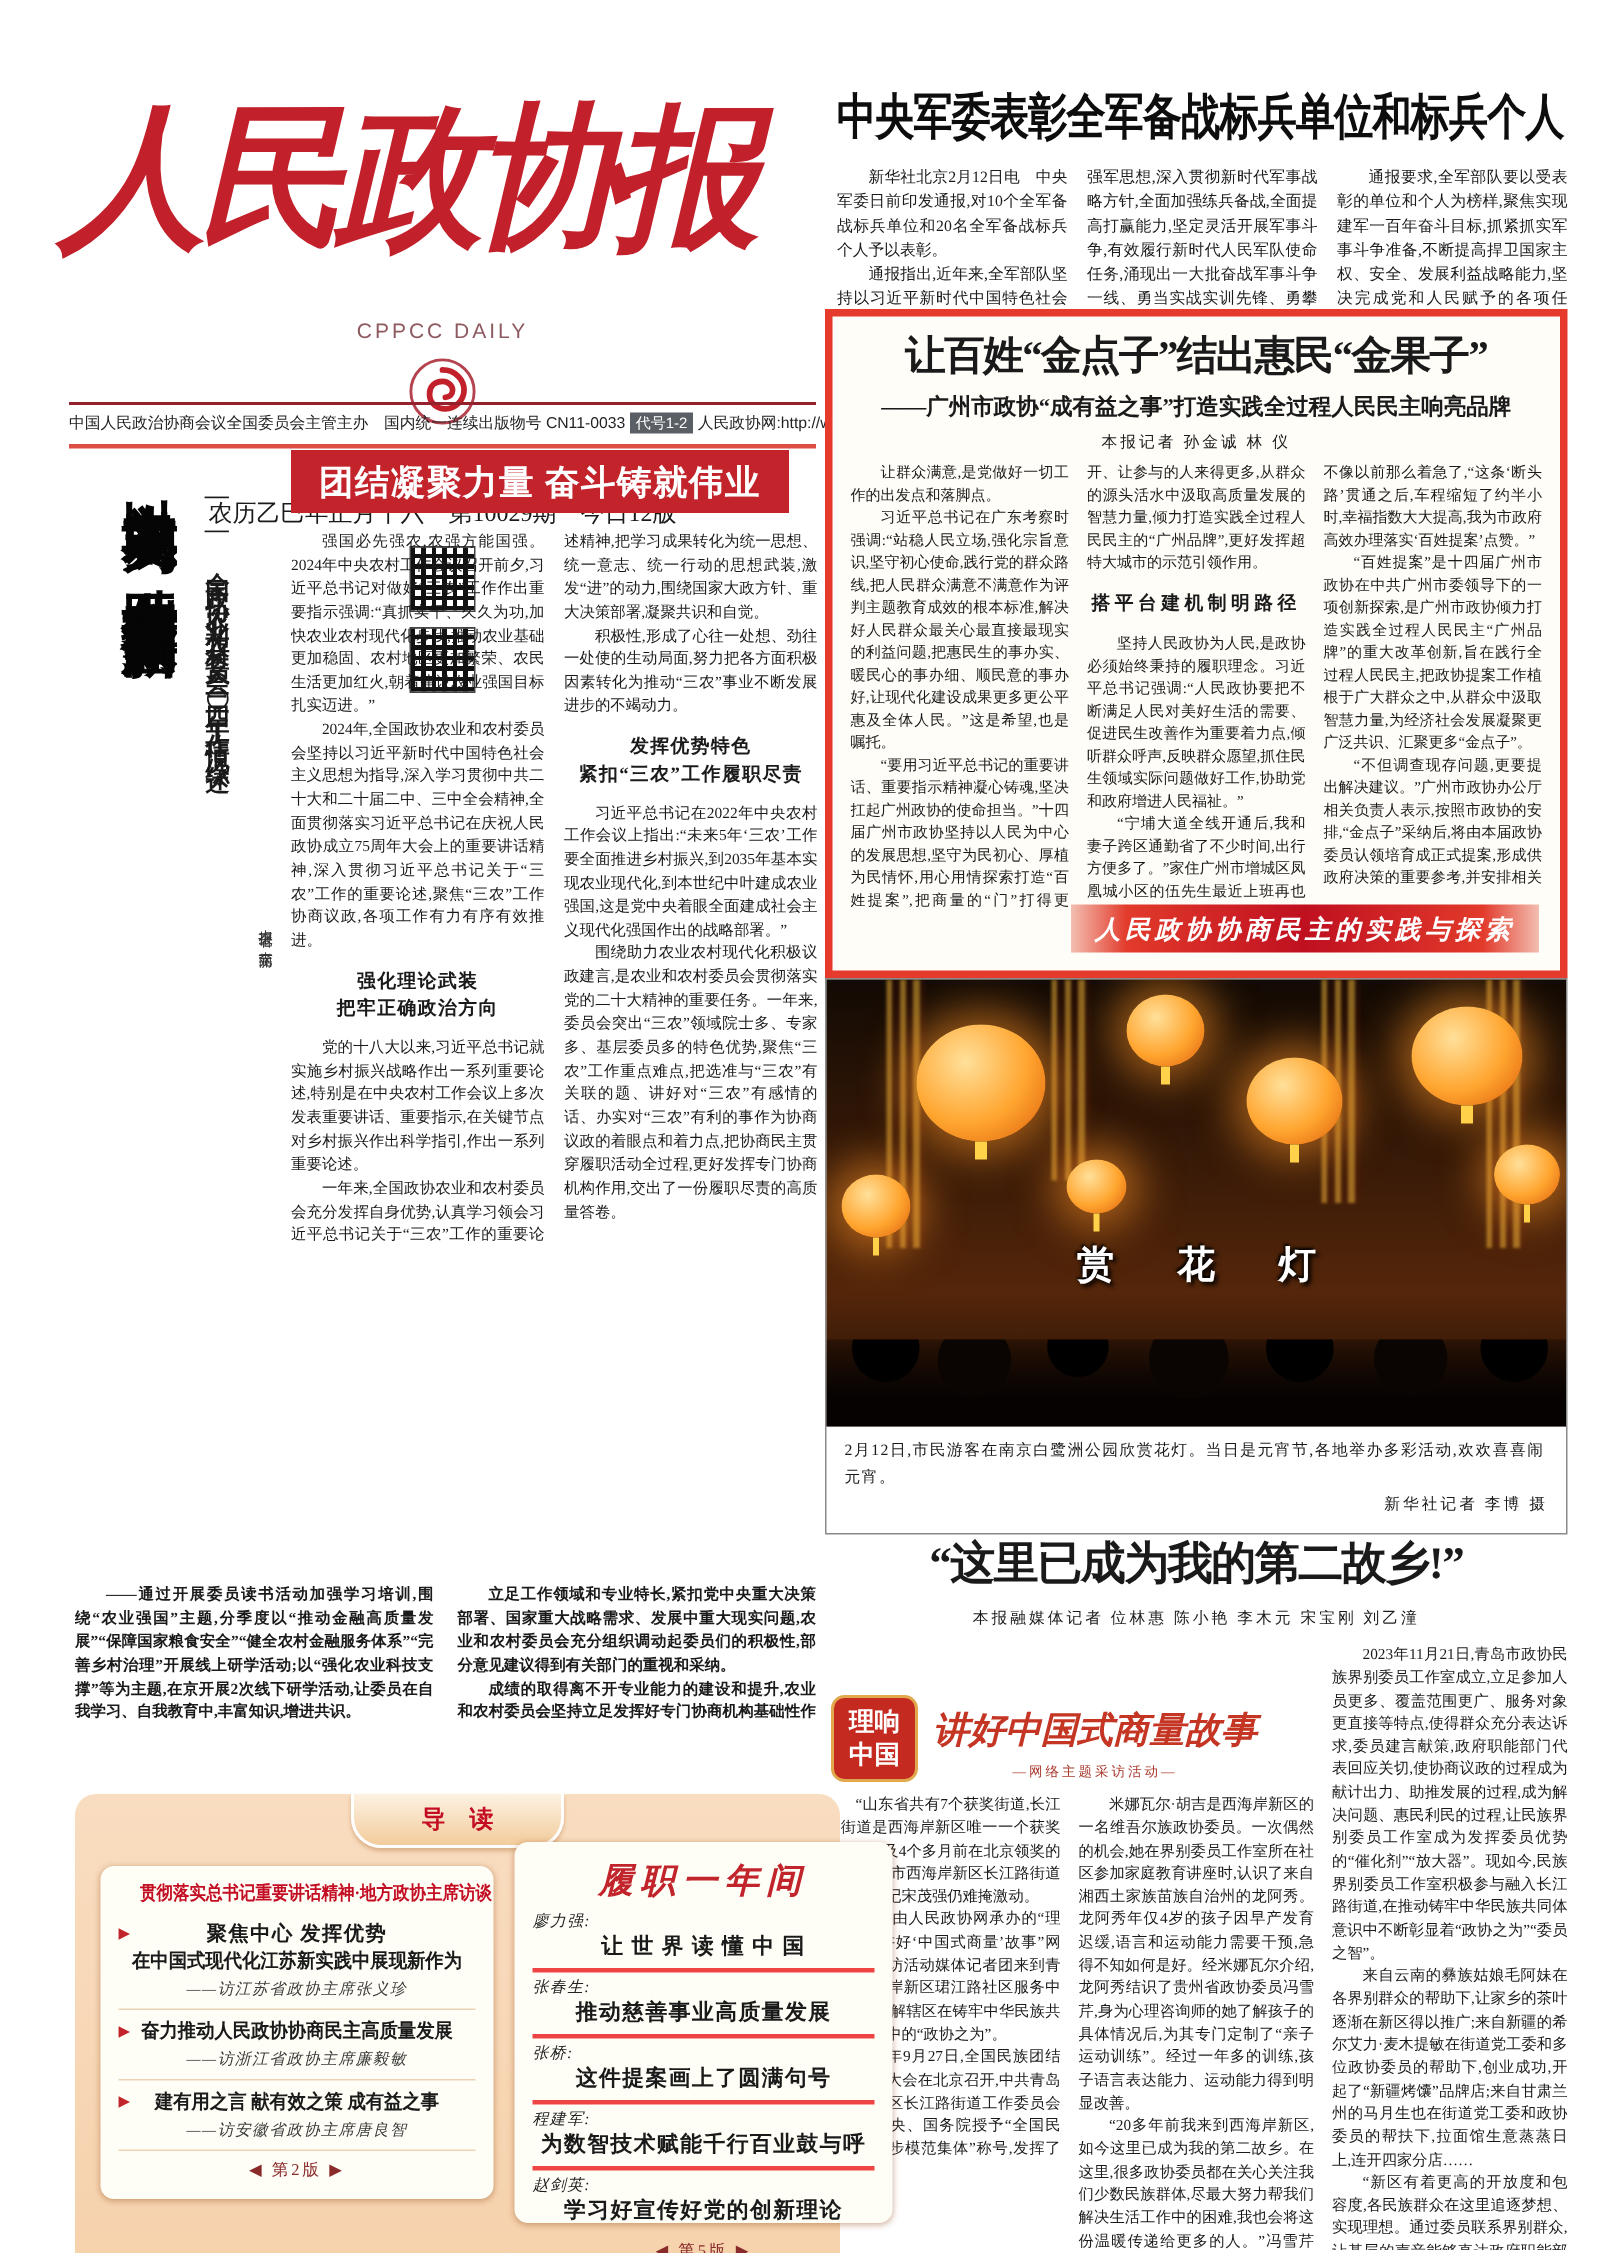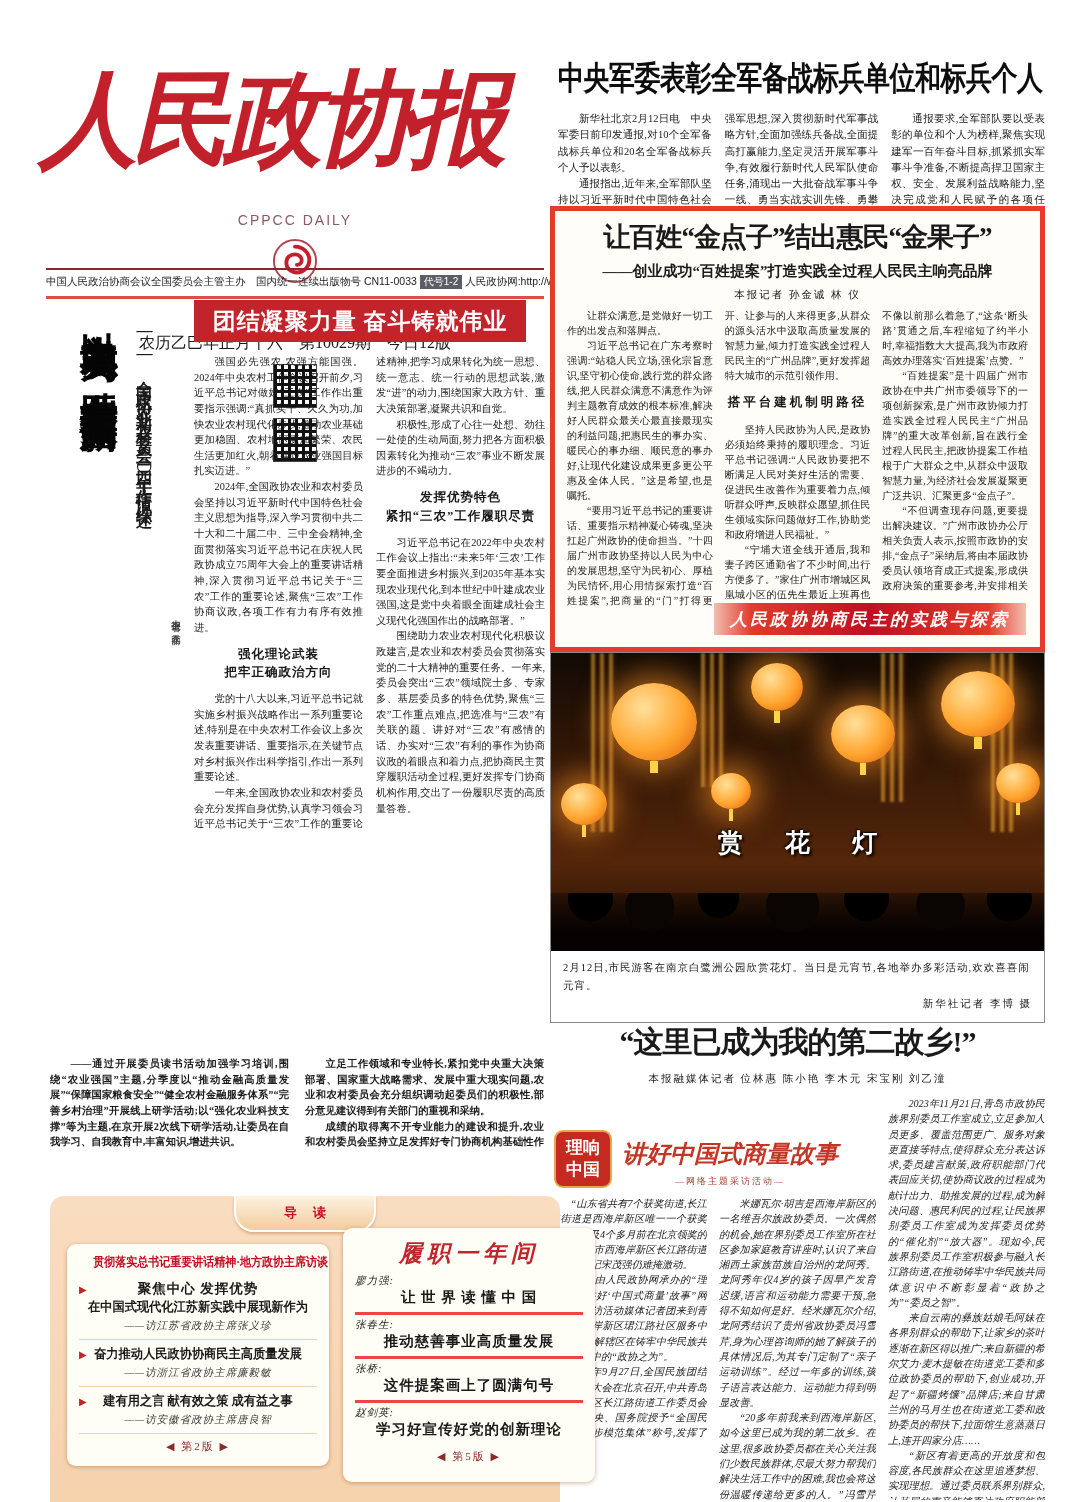--- a/index.html
+++ b/index.html
@@ -119,31 +119,31 @@
   .ht-logo .swoosh{ position:absolute; left:30px; top:-40px; width:280px; height:110px;
     border:8px solid rgba(200,60,30,.55); border-color:rgba(200,60,30,.55) transparent transparent transparent;
     border-radius:50%; transform:rotate(4deg); }
   .lx-badge{ width:58px; height:58px; background:#c52a20; border:2px solid #e2a84d;
     border-radius:9px; color:#fff; font-size:17px; font-weight:900; line-height:1.3;
     display:flex; align-items:center; justify-content:center; text-align:center; flex:0 0 auto; }
   .lx-right{ position:relative; }
   .lx-slogan{ color:#c43524; font-size:24px; font-weight:900; font-style:italic;
     white-space:nowrap; letter-spacing:0; }
   .lx-sub{ font-size:9px; color:#a8392c; text-align:center; letter-spacing:2px; margin-top:3px; }
-  .ht-col{ overflow:hidden;font-style:italic; }
+  .ht-col{ overflow:hidden; }
   .ht-col1{ grid-column:1; grid-row:2; }
   .ht-col2{ grid-column:2; grid-row:2; }
   .ht-col3{ grid-column:3; grid-row:1/3; }
   
   .guide{ position:absolute; left:50px; top:1196px; width:510px; height:306px;
     background:linear-gradient(180deg,#f9ddc0,#f6d2ad); border-radius:14px 14px 0 0; }
   .guide-tab{ position:absolute; left:50%; top:0; transform:translateX(-50%);
     width:142px; height:36px; background:linear-gradient(#fdf2e2,#f2cc9c);
     border:2px solid #fff; border-top:none; border-radius:0 0 20px 20px;
-    color:#c30d23; font-size:13px; font-weight:900; letter-spacing:16px; text-indent:16px;
+    color:#c30d23; font-size:16px; font-weight:900; letter-spacing:16px; text-indent:16px;
     display:flex; align-items:center; justify-content:center;
     box-shadow:0 2px 3px rgba(160,90,30,.35); }
   .gcard{ position:absolute; background:#fffef6; border-radius:9px; padding:10px 12px;
     box-shadow:0 1px 4px rgba(150,80,30,.45); }
   .card1{ left:17px; top:48px; width:262px; height:222px; }
   .card2{ left:293px; top:32px; width:252px; height:254px; }
   .c1-header{ color:#c30d23; font-weight:900; font-size:12.5px; text-align:center;
     white-space:nowrap; transform:scaleX(0.88); transform-origin:center; margin-bottom:4px; }
   .gi{ position:relative; padding:5px 0 6px; border-bottom:1px solid #ecd2b2; }
   .gi:last-of-type{ border-bottom:none; }
@@ -194,21 +194,21 @@
     <div class="mil-head">中央军委表彰全军备战标兵单位和标兵个人</div>
     <div class="mil-cols">
         <p>新华社北京2月12日电　中央军委日前印发通报,对10个全军备战标兵单位和20名全军备战标兵个人予以表彰。</p>
         <p>通报指出,近年来,全军部队坚持以习近平新时代中国特色社会主义思想为指导,深入贯彻习近平强军思想,深入贯彻新时代军事战略方针,全面加强练兵备战,全面提高打赢能力,坚定灵活开展军事斗争,有效履行新时代人民军队使命任务,涌现出一大批奋战军事斗争一线、勇当实战实训先锋、勇攀军事科研高峰的精兵劲旅。</p>
         <p>通报要求,全军部队要以受表彰的单位和个人为榜样,聚焦实现建军一百年奋斗目标,抓紧抓实军事斗争准备,不断提高捍卫国家主权、安全、发展利益战略能力,坚决完成党和人民赋予的各项任务。</p>
       </div>
   </div>
 
   <div class="redbox">
     <div class="rb-head">让百姓“金点子”结出惠民“金果子”</div>
-    <div class="rb-sub">——创业成功“百姓提案”打造实践全过程人民民主响亮品牌</div>
+    <div class="rb-sub">——广州市政协“成有益之事”打造实践全过程人民民主响亮品牌</div>
     <div class="rb-by">本报记者  孙金诚  林 仪</div>
     <div class="rb-cols">
       <div>
           <p>让群众满意,是党做好一切工作的出发点和落脚点。</p>
           <p>习近平总书记在广东考察时强调:“站稳人民立场,强化宗旨意识,坚守初心使命,践行党的群众路线,把人民群众满意不满意作为评判主题教育成效的根本标准,解决好人民群众最关心最直接最现实的利益问题,把惠民生的事办实、暖民心的事办细、顺民意的事办好,让现代化建设成果更多更公平惠及全体人民。”这是希望,也是嘱托。</p>
           <p>“要用习近平总书记的重要讲话、重要指示精神凝心铸魂,坚决扛起广州政协的使命担当。”十四届广州市政协坚持以人民为中心的发展思想,坚守为民初心、厚植为民情怀,用心用情探索打造“百姓提案”,把商量的“门”打得更开、让参与的人来得更多,从群众的源头活水中汲取高质量发展的智慧力量,倾力打造实践全过程人民民主的“广州品牌”,更好发挥超特大城市的示范引领作用。</p>
         </div>
       <div class="rb-sectionhead">搭平台建机制明路径</div>
       <div>
           <p>坚持人民政协为人民,是政协必须始终秉持的履职理念。习近平总书记强调:“人民政协要把不断满足人民对美好生活的需要、促进民生改善作为重要着力点,倾听群众呼声,反映群众愿望,抓住民生领域实际问题做好工作,协助党和政府增进人民福祉。”</p>
@@ -338,20 +338,24 @@
         <div class="hi-title">让 世 界 读 懂 中 国</div>
       </div>
       <div class="hi">
         <div class="hi-name">张春生:</div>
         <div class="hi-title">推动慈善事业高质量发展</div>
       </div>
       <div class="hi">
         <div class="hi-name">张桥:</div>
         <div class="hi-title">这件提案画上了圆满句号</div>
       </div>
+      <div class="hi">
+        <div class="hi-name">程建军:</div>
+        <div class="hi-title">为数智技术赋能千行百业鼓与呼</div>
+      </div>
       <div class="hi" style="border-bottom:none">
         <div class="hi-name">赵剑英:</div>
         <div class="hi-title">学习好宣传好党的创新理论</div>
       </div>
       <div class="page-nav">◀  第5版  ▶</div>
     </div>
   </div>
 
 </div>
 

